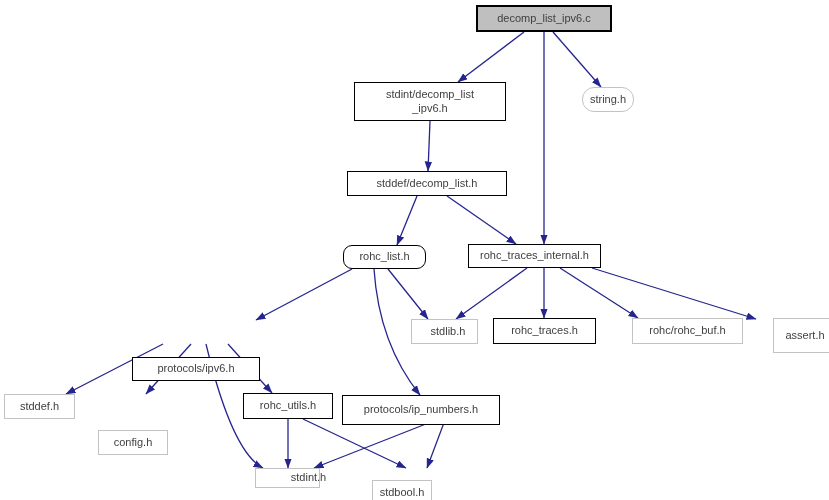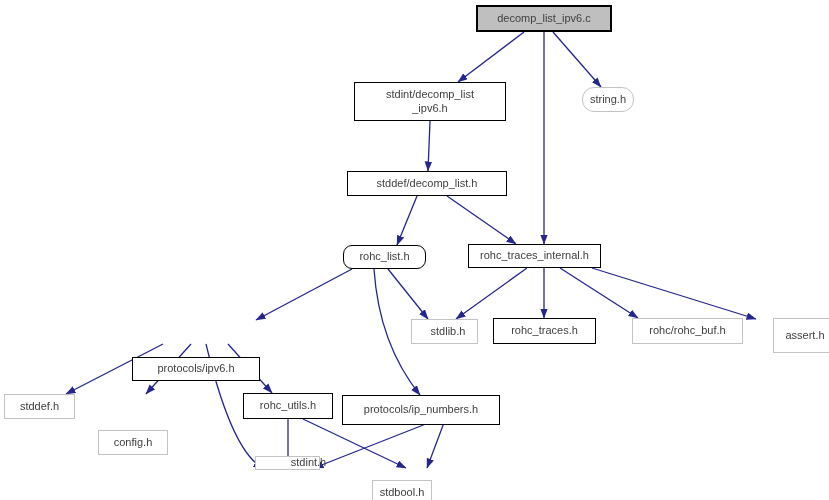--- a/index.html
+++ b/index.html
@@ -70,16 +70,16 @@
       <div class="node internal" style="left: 468px; top: 244px; width: 133px; height: 24px;">rohc_traces_internal.h</div>
       <div class="node internal" style="left: 132px; top: 320px; width: 128px; height: 24px; margin-top: 37px;">protocols/ipv6.h</div>
       <div class="node external" style="left: 411px; top: 319px; width: 67px; height: 25px; padding-left: 7px;">stdlib.h</div>
       <div class="node internal" style="left: 493px; top: 318px; width: 103px; height: 26px;">rohc_traces.h</div>
       <div class="node external" style="left: 617px; top: 318px; width: 111px; height: 26px; margin-left: 15px;">rohc/rohc_buf.h</div>
       <div class="node external" style="left: 773px; top: 318px; width: 64px; height: 35px;">assert.h</div>
       <div class="node external" style="left: 4px; top: 394px; width: 71px; height: 25px;">stddef.h</div>
       <div class="node external" style="left: 98px; top: 394px; width: 70px; height: 25px; margin-top: 36px;">config.h</div>
       <div class="node internal" style="left: 243px; top: 393px; width: 90px; height: 26px;">rohc_utils.h</div>
       <div class="node internal" style="left: 342px; top: 395px; width: 158px; height: 30px;">protocols/ip_numbers.h</div>
-      <div class="node external" style="left: 255px; top: 456px; width: 65px; height: 14px; padding-left: 42px;">stdint.h</div>
+      <div class="node external" style="left: 255px; top: 468px; width: 65px; height: 20px; padding-left: 42px;">stdint.h</div>
       <div class="node external" style="left: 372px; top: 480px; width: 60px; height: 26px;">stdbool.h</div>
     </div>
 </div>
 
 </body></html>

